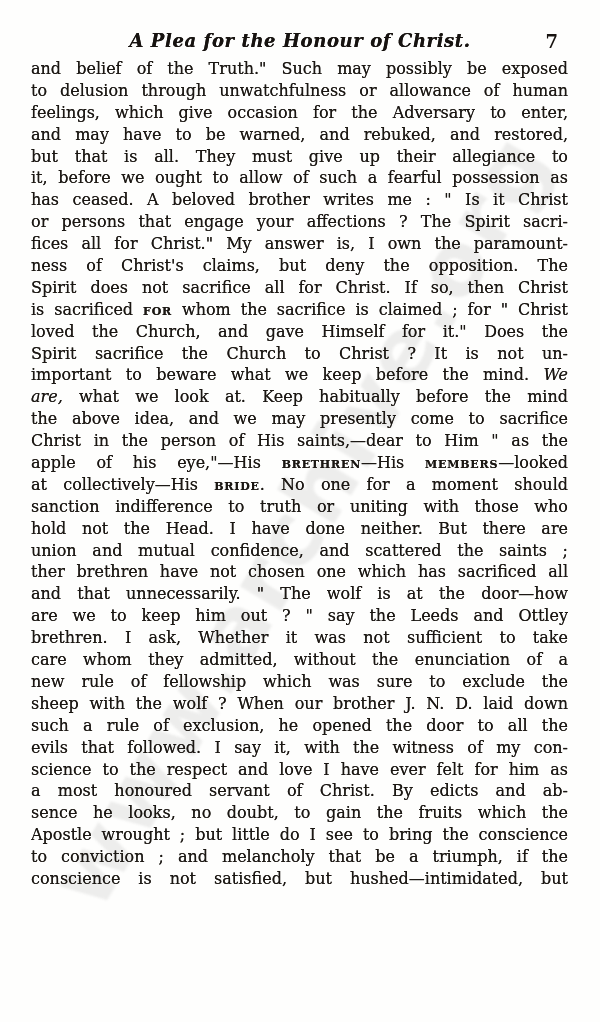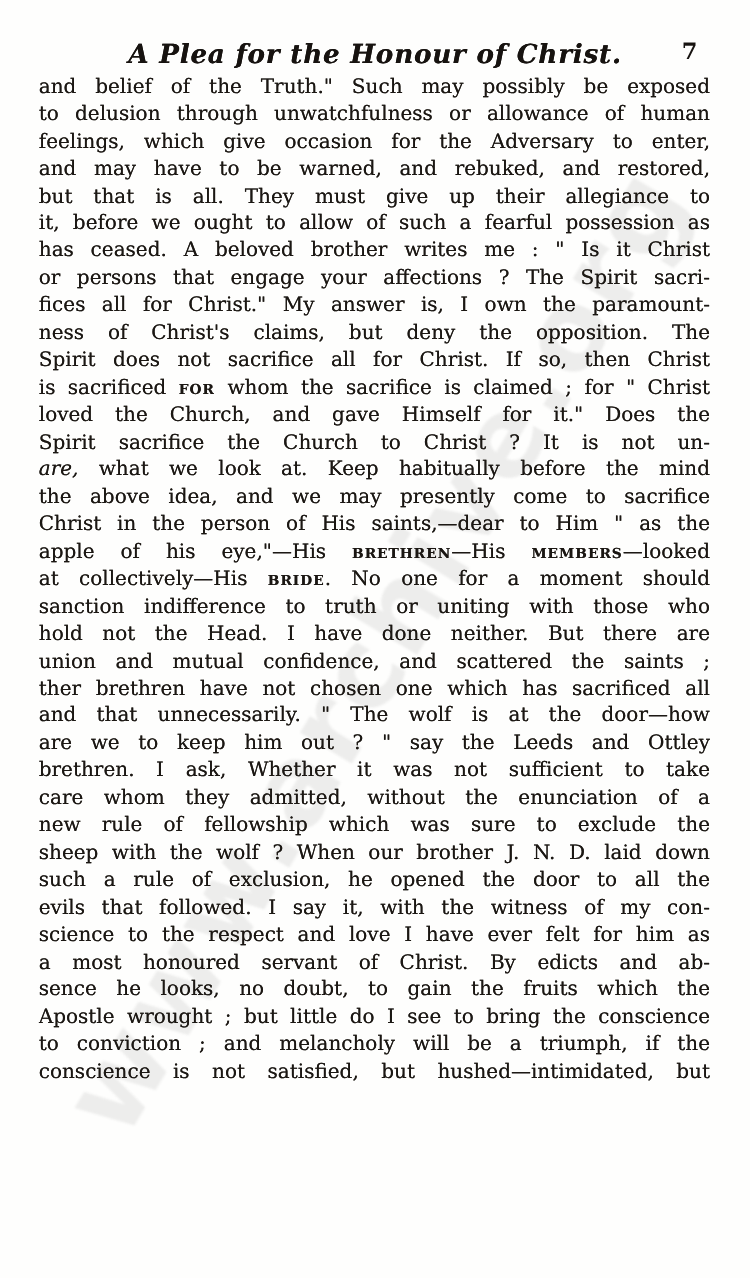--- a/index.html
+++ b/index.html
@@ -35,21 +35,21 @@
     position: absolute;
     top: 30px; left: 0; right: 0;
     height: 26px;
   }
   .running-title {
     position: absolute;
     left: 0; right: 0;
     text-align: center;
     font-style: italic;
     font-weight: 600;
-    font-size: 21px;
+    font-size: 18px;
     letter-spacing: 0.6px;
     color: #171310;
     text-shadow: 0 0 0.3px #171310;
   }
   .page-number {
     position: absolute;
     right: 42px; top: 1px;
     font-size: 18px;
     font-weight: 600;
     color: #171310;
@@ -100,20 +100,21 @@
       <div class="line"><span>but that is all.  They must give up their allegiance to</span></div>
       <div class="line"><span>it, before we ought to allow of such a fearful possession as</span></div>
       <div class="line"><span>has ceased.  A beloved brother writes me : " Is it Christ</span></div>
       <div class="line"><span>or persons that engage your affections ?  The Spirit sacri-</span></div>
       <div class="line"><span>fices all for Christ."  My answer is, I own the paramount-</span></div>
       <div class="line"><span>ness of Christ's claims, but deny the opposition.  The</span></div>
       <div class="line"><span>Spirit does not sacrifice all for Christ.  If so, then Christ</span></div>
       <div class="line"><span>is sacrificed </span><span class="sc">for</span><span> whom the sacrifice is claimed ; for " Christ</span></div>
       <div class="line"><span>loved the Church, and gave Himself for it."  Does the</span></div>
       <div class="line"><span>Spirit sacrifice the Church to Christ ?  It is not un-</span></div>
+      <div class="line"><span>important to beware what we keep before the mind.  </span><span class="i">We</span></div>
       <div class="line"><span class="i">are,</span><span> what we look at.  Keep habitually before the mind</span></div>
       <div class="line"><span>the above idea, and we may presently come to sacrifice</span></div>
       <div class="line"><span>Christ in the person of His saints,—dear to Him " as the</span></div>
       <div class="line"><span>apple of his eye,"—His </span><span class="sc">brethren</span><span>—His </span><span class="sc">members</span><span>—looked</span></div>
       <div class="line"><span>at collectively—His </span><span class="sc">bride</span><span>.  No one for a moment should</span></div>
       <div class="line"><span>sanction indifference to truth or uniting with those who</span></div>
       <div class="line"><span>hold not the Head.  I have done neither.  But there are</span></div>
       <div class="line"><span>union and mutual confidence, and scattered the saints ;</span></div>
       <div class="line"><span>ther brethren have not chosen one which has sacrificed all</span></div>
       <div class="line"><span>and that unnecessarily.  " The wolf is at the door—how</span></div>
@@ -121,17 +122,17 @@
       <div class="line"><span>brethren.  I ask, Whether it was not sufficient to take</span></div>
       <div class="line"><span>care whom they admitted, without the enunciation of a</span></div>
       <div class="line"><span>new rule of fellowship which was sure to exclude the</span></div>
       <div class="line"><span>sheep with the wolf ?  When our brother J. N. D. laid down</span></div>
       <div class="line"><span>such a rule of exclusion, he opened the door to all the</span></div>
       <div class="line"><span>evils that followed.  I say it, with the witness of my con-</span></div>
       <div class="line"><span>science to the respect and love I have ever felt for him as</span></div>
       <div class="line"><span>a most honoured servant of Christ.  By edicts and ab-</span></div>
       <div class="line"><span>sence he looks, no doubt, to gain the fruits which the</span></div>
       <div class="line"><span>Apostle wrought ; but little do I see to bring the conscience</span></div>
-      <div class="line"><span>to conviction ; and melancholy will be a triumph, if the</span></div>
+      <div class="line"><span>to conviction ; and melancholy that be a triumph, if the</span></div>
       <div class="line"><span>conscience is not satisfied, but hushed—intimidated, but</span></div>
     </div>
 
 </div>
 
 </body></html>

